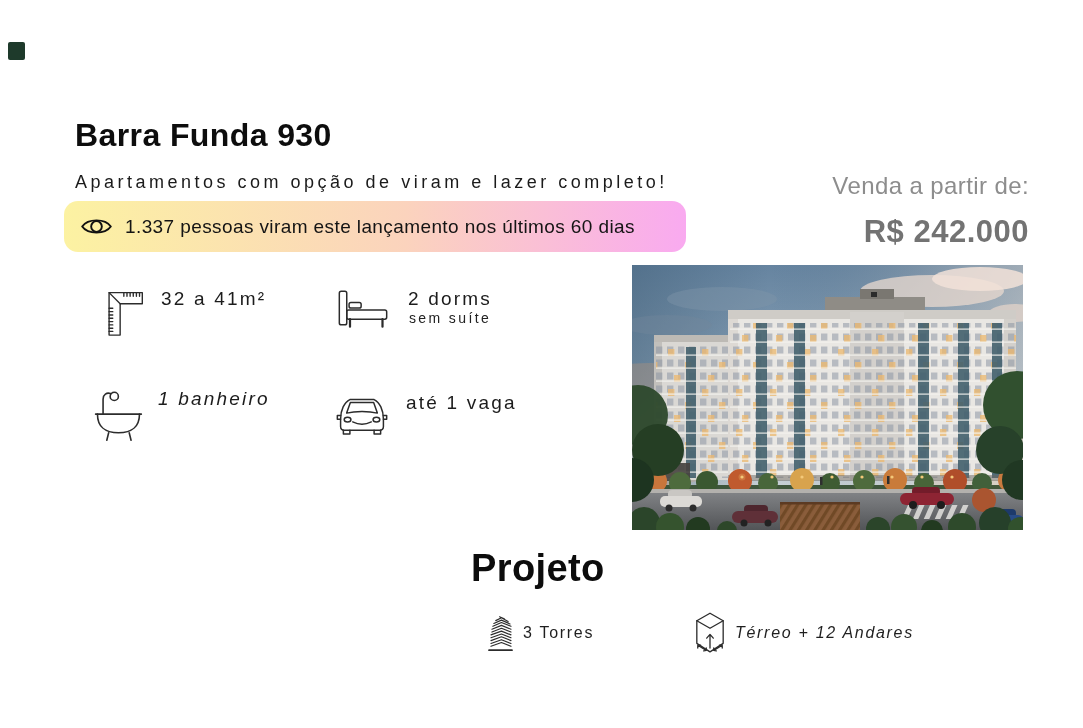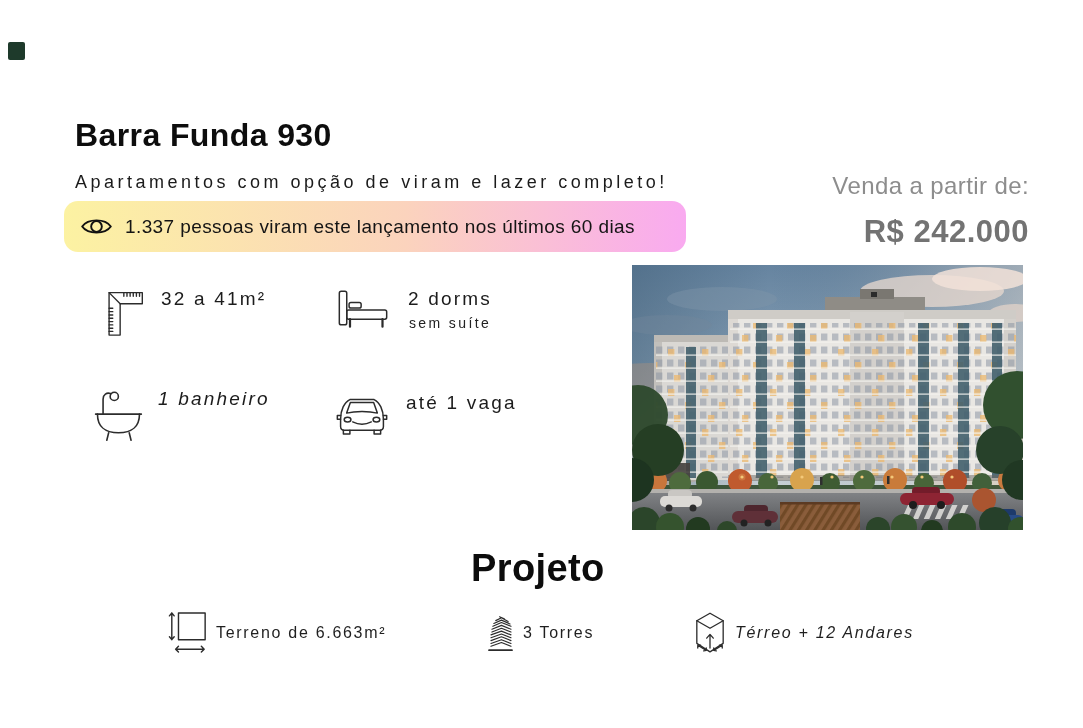--- a/index.html
+++ b/index.html
@@ -16,21 +16,21 @@
   .badge{
     left:64px;top:201px;width:622px;height:51px;border-radius:14px;
     display:flex;align-items:center;gap:12px;padding-left:16px;box-sizing:border-box;
   }
   .badge-text{font-size:19px;letter-spacing:.4px;color:#141414;white-space:nowrap;}
   .price{left:737px;top:136px;width:292px;text-align:right;margin-top:36px;}
   .price-label{font-size:24px;letter-spacing:.4px;}
   .price-value{margin-top:14px;font-size:31px;font-weight:700;letter-spacing:.5px;color:#737373;}
   .feat{position:absolute;display:flex;align-items:flex-start;}
   .feat-title{font-size:19px;letter-spacing:2.2px;color:#1c1c1c;white-space:nowrap;}
-  .feat-col{display:flex;flex-direction:column;align-items:center;gap:5px;}
+  .feat-col{display:flex;flex-direction:column;align-items:center;}
   .feat-col-left{display:flex;flex-direction:column;align-items:flex-start;gap:4px;}
   .feat-sub{font-size:14px;letter-spacing:2.4px;color:#222;white-space:nowrap;}
   .feat-sub-small{font-size:13px;letter-spacing:3.5px;color:#2c2c2c;white-space:nowrap;}
   .project-heading{left:471px;top:547px;font-size:38px;font-weight:700;letter-spacing:.4px;color:#0c0c0c;}
   .proj-item{position:absolute;display:flex;align-items:center;height:46px;}
   .proj-label{font-size:16px;letter-spacing:1.7px;color:#1f1f1f;white-space:nowrap;}
   .hero{left:632px;top:265px;width:391px;height:265px;overflow:hidden;}
   svg.icon{flex:none;display:block;}
   .g8{margin-left:8px;} .g9{margin-left:9px;font-style:italic;} .g12{margin-left:12px;}
   .g17{margin-left:17px;} .g19{margin-left:19px;}
@@ -286,30 +286,20 @@
         <circle cx="300" cy="266" r="11" fill="#223a20"></circle>
           <circle cx="330" cy="262" r="14" fill="#2e4a2b"></circle>
         <circle cx="363" cy="258" r="16" fill="#26402a"></circle>
           <circle cx="388" cy="264" r="12" fill="#31512d"></circle>
       </g>
     </svg>
   </div>
 
   <div class="abs project-heading">Projeto</div>
 
-  <div class="proj-item" style="left:168px;top:610px;">
-    <svg class="icon" width="40" height="44" viewBox="0 0 42 46">
-      <g fill="none" stroke="#2c2c2c" stroke-width="1.5" stroke-linecap="round" stroke-linejoin="round">
-        <rect x="11" y="2" width="28" height="28"></rect>
-        <path d="M4,2 V30 M1.5,5 L4,2 L6.5,5 M1.5,27 L4,30 L6.5,27"></path>
-        <path d="M8,40 H38 M11,37 L8,40 L11,43 M35,37 L38,40 L35,43"></path>
-      </g>
-    </svg>
-    <span class="proj-label g8">Terreno de 6.663m²</span>
-  </div>
 
   <div class="proj-item" style="left:486px;top:610px;">
     <svg class="icon" width="29" height="40" viewBox="0 0 30 42">
       <g fill="none" stroke="#2c2c2c" stroke-width="1.2" stroke-linecap="round" stroke-linejoin="round">
         <path d="M14,4 L19,6 M10,8 L16,5 L23,9 M8,11 L16,7.5 L25,11.5 M7,14 L16,10 L26,14 M6,17 L16,13 L26,17 M6,20 L16,16 L26,20 M5,23 L16,19 L26,23 M5,26 L16,22 L26,26 M5,29 L16,25 L26,29 M5,32 L16,28 L26,32 M5,35 L16,31 L26,35"></path>
         <path d="M3,39 H27" stroke-width="2"></path>
       </g>
     </svg>
     <span class="proj-label g8">3 Torres</span>
   </div>

